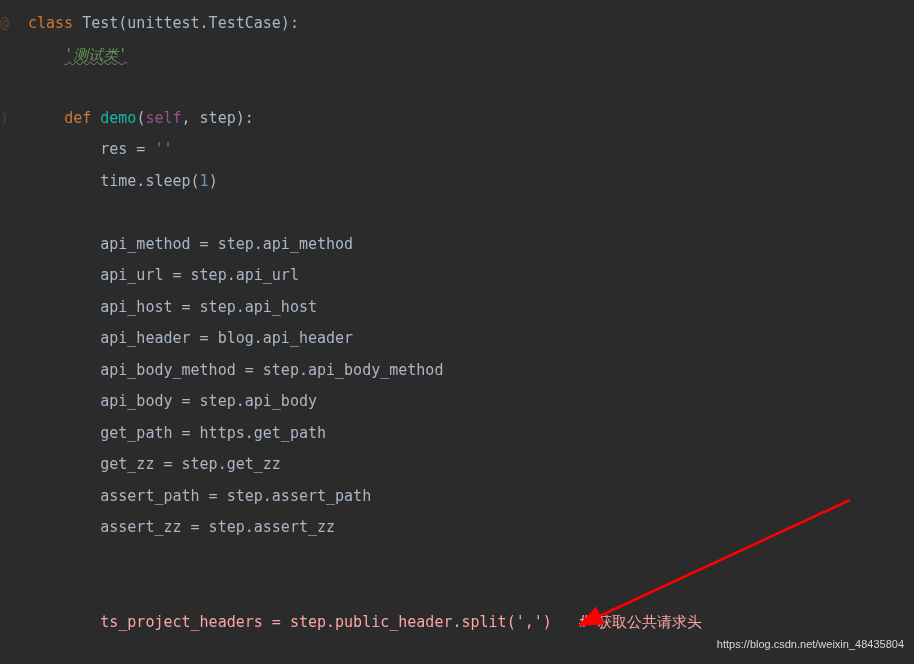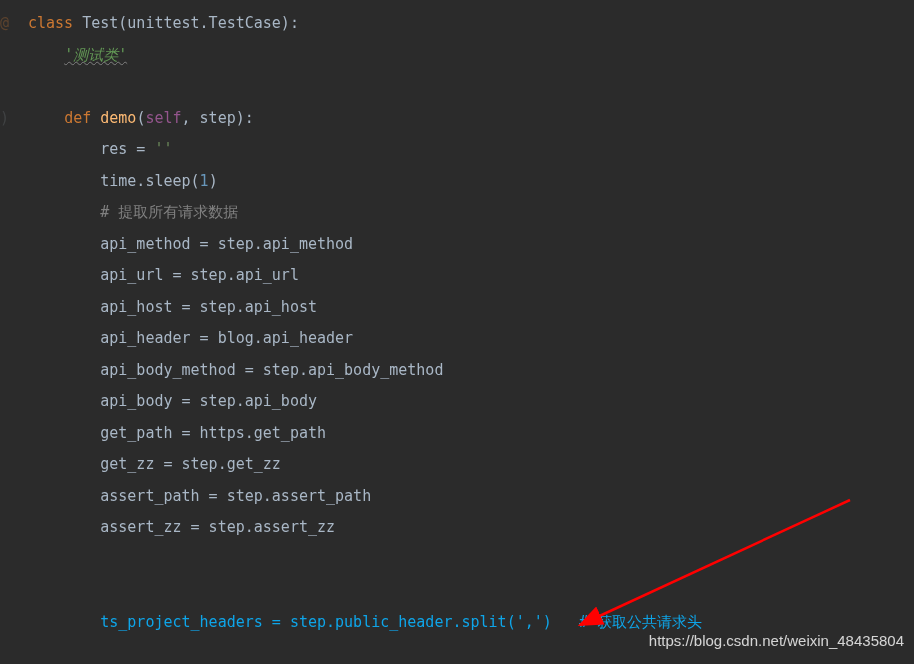--- a/index.html
+++ b/index.html
@@ -21,21 +21,21 @@
       padding-left: 28px;
     }
     .code-line {
       white-space: pre;
       min-height: 31px;
     }
     .keyword-orange {
       color: #cc7832;
     }
     .keyword-yellow {
-      color: #fdba74;
+      color: #14b8a6;
     }
     .self-param {
       color: #94558d;
       margin-top: 20px;
     }
     .string-green {
       color: #6a8759;
     }
     .docstring {
       color: #629755;
@@ -44,21 +44,21 @@
     .number {
       color: #6897bb;
     }
     .comment {
       color: #808080;
     }
     .identifier {
       color: #a9b7c6;
     }
     .dimmed {
-      color: #0ea5e9;
+      color: #fca5a5;
     }
     .gutter-decorator {
       position: absolute;
       left: 0;
       color: #cc7832;
       opacity: 0.3;
     }
     .gutter-mark {
       position: absolute;
       left: 0;
@@ -72,36 +72,36 @@
     .arrow-svg {
       position: absolute;
       pointer-events: none;
       z-index: 10;
     }
     .watermark {
       position: absolute;
       bottom: 8px;
       right: 10px;
       color: #f2f2f2;
-      font-size: 15px;
+      font-size: 11px;
       font-family: sans-serif;
       opacity: 0.85;
       z-index: 20;
     }
   </style>
 </head>
 <body>
 
 <div class="code-line"><span class="gutter-decorator">@</span><span class="keyword-orange">class</span><span class="identifier"> Test(unittest.TestCase):</span></div>
 <div class="code-line"><span class="identifier">    </span><span class="docstring underline-wavy">'测试类'</span></div>
 <div class="code-line"> </div>
 <div class="code-line"><span class="gutter-mark">)</span><span class="identifier">    </span><span class="keyword-orange">def</span><span> </span><span class="keyword-yellow">demo</span><span class="identifier">(</span><span class="self-param">self</span><span class="identifier">, step):</span></div>
 <div class="code-line"><span class="identifier">        </span><span class="identifier">res = </span><span class="string-green">''</span></div>
 <div class="code-line"><span class="identifier">        </span><span class="identifier">time.sleep(</span><span class="number">1</span><span class="identifier">)</span></div>
-<div class="code-line"><span class="identifier">        </span><span class="comment"># 提取所有请求数据</span></div>
+<div class="code-line"><span class="identifier">        </span></div>
 <div class="code-line"><span class="identifier">        </span><span class="identifier">api_method = step.api_method</span></div>
 <div class="code-line"><span class="identifier">        </span><span class="identifier">api_url = step.api_url</span></div>
 <div class="code-line"><span class="identifier">        </span><span class="identifier">api_host = step.api_host</span></div>
 <div class="code-line"><span class="identifier">        </span><span class="identifier">api_header = blog.api_header</span></div>
 <div class="code-line"><span class="identifier">        </span><span class="identifier">api_body_method = step.api_body_method</span></div>
 <div class="code-line"><span class="identifier">        </span><span class="identifier">api_body = step.api_body</span></div>
 <div class="code-line"><span class="identifier">        </span><span class="identifier">get_path = https.get_path</span></div>
 <div class="code-line"><span class="identifier">        </span><span class="identifier">get_zz = step.get_zz</span></div>
 <div class="code-line"><span class="identifier">        </span><span class="identifier">assert_path = step.assert_path</span></div>
 <div class="code-line"><span class="identifier">        </span><span class="identifier">assert_zz = step.assert_zz</span></div>

